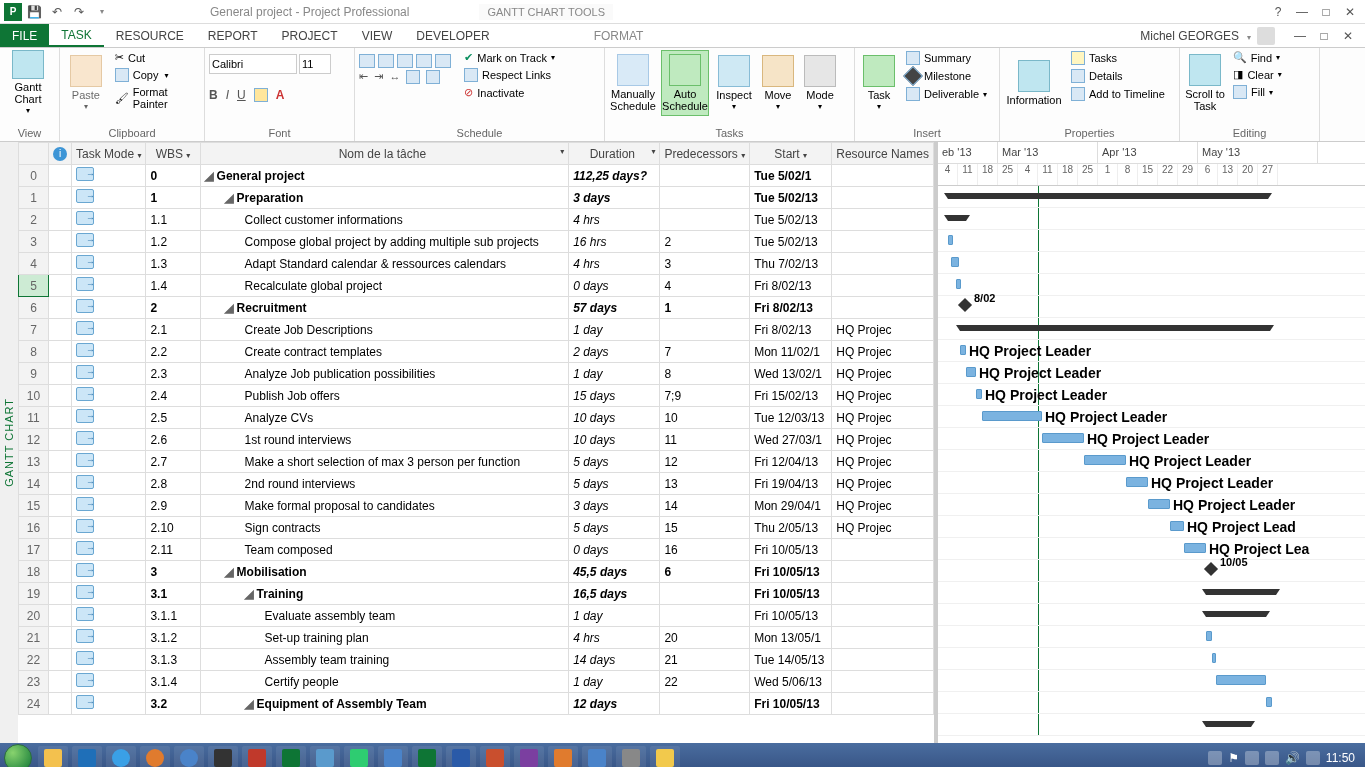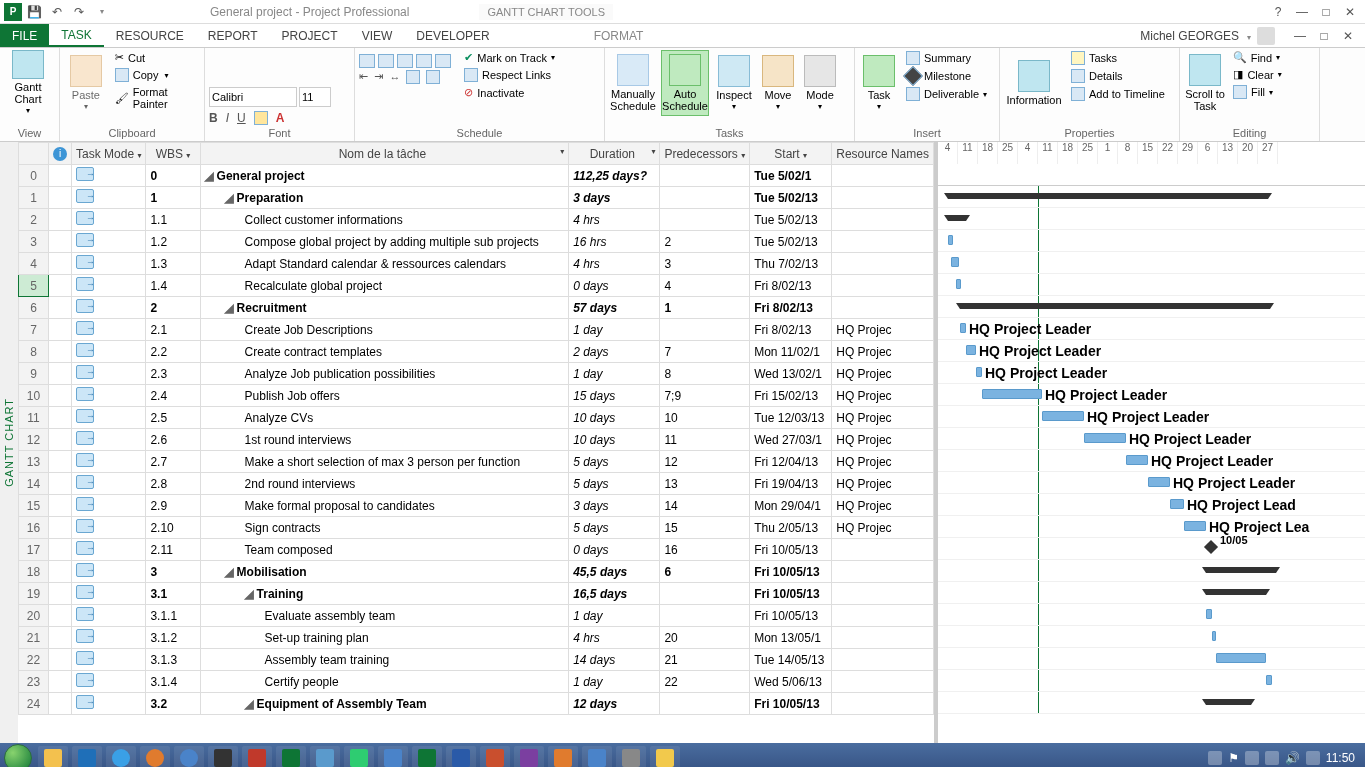--- a/index.html
+++ b/index.html
@@ -170,21 +170,21 @@
         <div class="row">
             <span>🖌</span>
             <span>Format Painter</span>
           </div>
       </div>
     </div>
     <div class="ribbon-group-label">Clipboard</div>
   </div>
 
   <div class="ribbon-group" style="width:150px;">
-    <div class="ribbon-group-content" style="flex-direction:column; gap:4px; padding-top:4px;justify-content:flex-end;">
+    <div class="ribbon-group-content" style="flex-direction:column; gap:14px; padding-top:4px;">
       <div class="font-row">
         <input class="font-select" style="width: 88px;" value="Calibri">
         <input class="font-select" style="width: 32px;" value="11">
       </div>
       <div class="font-row" style="gap:8px; color:#555;">
         <span style="font-weight:bold;">B</span>
         <span style="font-style:italic;">I</span>
         <span style="text-decoration:underline;">U</span>
         <span class="small-icon" style="background:#ffe69c;"></span>
         <span style="color:#c33; font-weight:bold;">A</span>
@@ -631,20 +631,26 @@
     <td class="dur bold">12 days</td>
     <td class="pred bold"></td>
     <td class="start bold">Fri 10/05/13</td>
     <td class="res"></td>
             </tr>
           </tbody>
       </table>
     </div>
     <div class="right-gantt">
       <div class="timeline-header">
+        <div class="timeline-months" id="tl-months">
+            <div style="width: 60px;">eb '13</div>
+            <div style="width: 100px;">Mar '13</div>
+            <div style="width: 100px;">Apr '13</div>
+            <div style="width: 120px;">May '13</div>
+          </div>
         <div class="timeline-days" id="tl-days">
             <div>4</div>
             <div>11</div>
             <div>18</div>
             <div>25</div>
             <div>4</div>
             <div>11</div>
             <div>18</div>
             <div>25</div>
             <div>1</div>
@@ -669,20 +675,24 @@
           <div class="gantt-row">
             <div class="bar" style="left: 10px; width: 5px;"></div>
           </div>
           <div class="gantt-row">
             <div class="bar" style="left: 13px; width: 8px;"></div>
           </div>
           <div class="gantt-row">
             <div class="bar" style="left: 18px; width: 5px;"></div>
           </div>
           <div class="gantt-row">
+            <div class="milestone" style="left: 22px;"></div>
+            <span class="milestone-label" style="left: 22px;">8/02</span>
+          </div>
+          <div class="gantt-row">
             <div class="summary-bar" style="left: 22px; width: 310px;"></div>
           </div>
           <div class="gantt-row">
             <div class="bar" style="left: 22px; width: 6px;">
               <span class="bar-label">HQ Project Leader</span>
             </div>
           </div>
           <div class="gantt-row">
             <div class="bar" style="left: 28px; width: 10px;">
               <span class="bar-label">HQ Project Leader</span>

